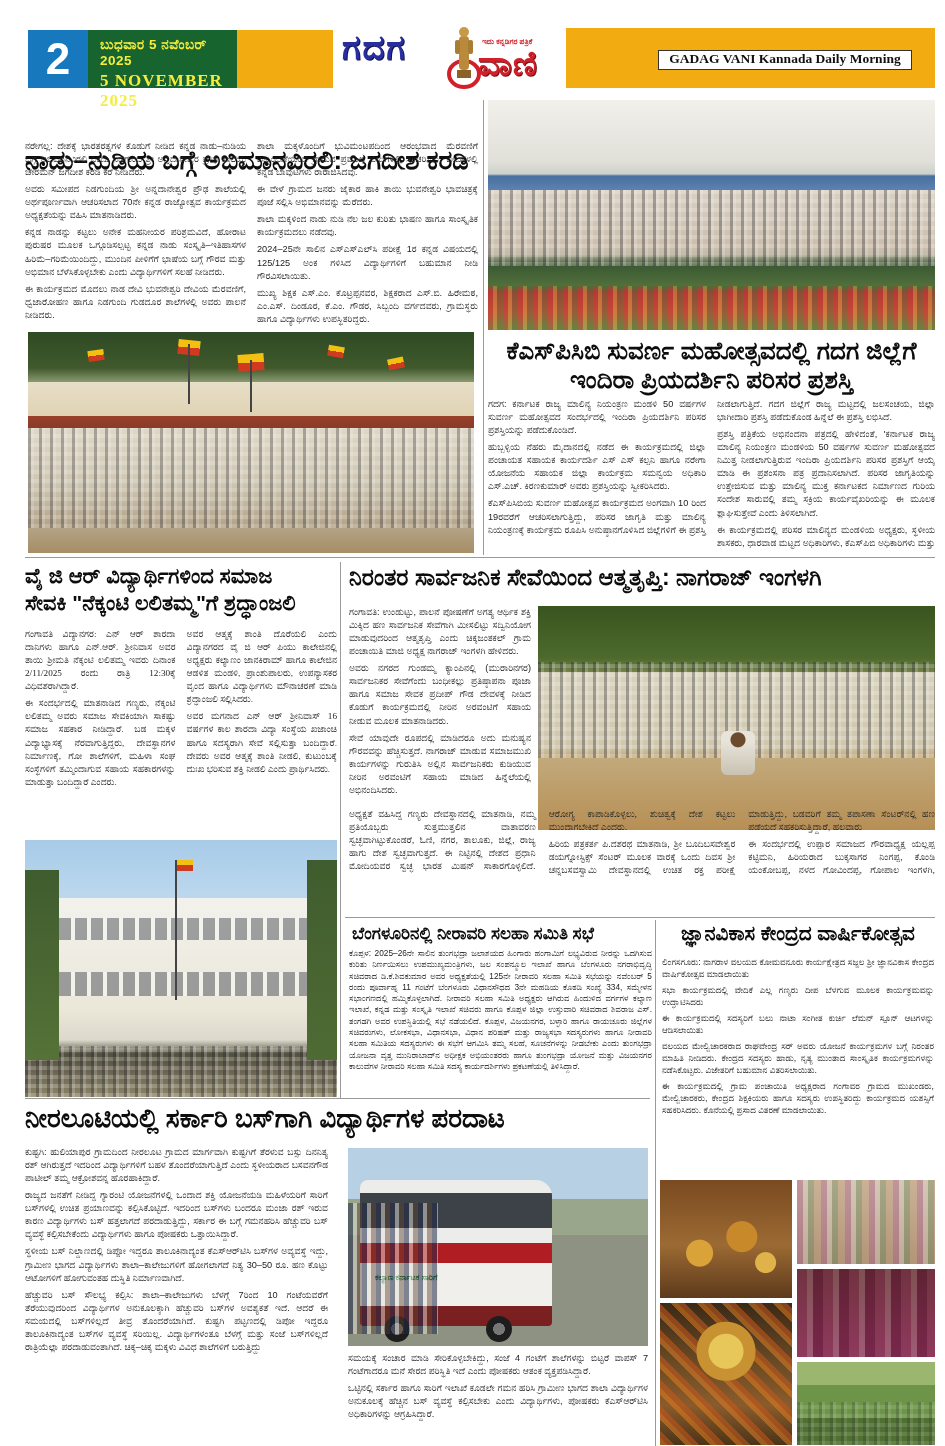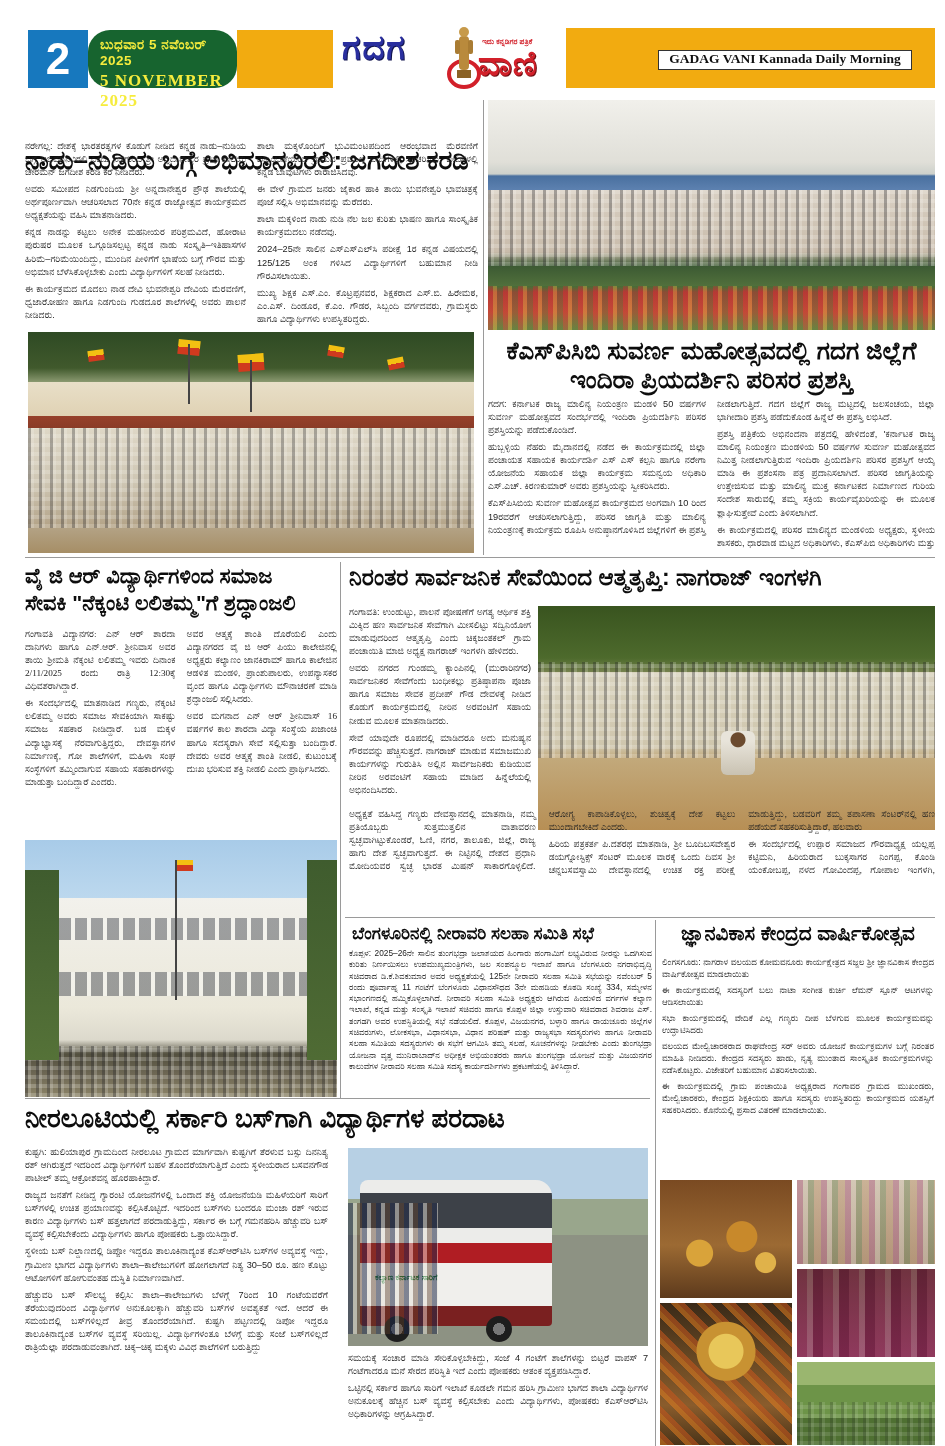--- a/index.html
+++ b/index.html
@@ -42,21 +42,21 @@
 </style>
 </head>
 <body>
 
 <div class="page">
 
   <div class="abs" style="left:0;top:0;width:945px;height:96px;">
     <div class="abs pagebox" style="left:28px;top:30px;width:60px;height:58px;">
       <span>2</span>
     </div>
-    <div class="abs datebox" style="left:88px;top:30px;width:149px;height:58px;border-radius:22px;">
+    <div class="abs datebox" style="left:88px;top:30px;width:149px;height:58px;">
       <div class="kn">ಬುಧವಾರ 5 ನವೆಂಬರ್ 2025</div>
       <div class="en">5 NOVEMBER 2025</div>
     </div>
     <div class="abs goldbox" style="left:237px;top:30px;width:96px;height:58px;"></div>
 
     <div class="abs logo-blue" style="left:342px;top:28px;">ಗದಗ</div>
 
     <svg class="abs" style="left:447px;top:22px;" width="34" height="68" viewBox="0 0 34 68">
       <ellipse cx="17" cy="52" rx="15" ry="13" fill="none" stroke="#d2202a" stroke-width="4"></ellipse>
       <rect x="12" y="14" width="10" height="34" rx="4" fill="#b98a3c"></rect>
@@ -162,22 +162,22 @@
   </div>
 
   <div class="abs hl" style="left:352px;top:924px;width:300px;font-size:17px;">ಬೆಂಗಳೂರಿನಲ್ಲಿ ನೀರಾವರಿ ಸಲಹಾ ಸಮಿತಿ ಸಭೆ</div>
   <div class="abs bodytxt small" style="left:349px;top:948px;width:303px;height:148px;">
     <p>ಕೊಪ್ಪಳ: 2025–26ನೇ ಸಾಲಿನ ತುಂಗಭದ್ರಾ ಜಲಾಶಯದ ಹಿಂಗಾರು ಹಂಗಾಮಿಗೆ ಲಭ್ಯವಿರುವ ನೀರನ್ನು ಒದಗಿಸುವ ಕುರಿತು ನಿರ್ಣಯಿಸಲು ಉಪಮುಖ್ಯಮಂತ್ರಿಗಳು, ಜಲ ಸಂಪನ್ಮೂಲ ಇಲಾಖೆ ಹಾಗೂ ಬೆಂಗಳೂರು ನಗರಾಭಿವೃದ್ಧಿ ಸಚಿವರಾದ ಡಿ.ಕೆ.ಶಿವಕುಮಾರ ಅವರ ಅಧ್ಯಕ್ಷತೆಯಲ್ಲಿ 125ನೇ ನೀರಾವರಿ ಸಲಹಾ ಸಮಿತಿ ಸಭೆಯನ್ನು ನವೆಂಬರ್ 5 ರಂದು ಪೂರ್ವಾಹ್ನ 11 ಗಂಟೆಗೆ ಬೆಂಗಳೂರು ವಿಧಾನಸೌಧದ 3ನೇ ಮಹಡಿಯ ಕೊಠಡಿ ಸಂಖ್ಯೆ 334, ಸಮ್ಮೇಳನ ಸಭಾಂಗಣದಲ್ಲಿ ಹಮ್ಮಿಕೊಳ್ಳಲಾಗಿದೆ. ನೀರಾವರಿ ಸಲಹಾ ಸಮಿತಿ ಅಧ್ಯಕ್ಷರು ಆಗಿರುವ ಹಿಂದುಳಿದ ವರ್ಗಗಳ ಕಲ್ಯಾಣ ಇಲಾಖೆ, ಕನ್ನಡ ಮತ್ತು ಸಂಸ್ಕೃತಿ ಇಲಾಖೆ ಸಚಿವರು ಹಾಗೂ ಕೊಪ್ಪಳ ಜಿಲ್ಲಾ ಉಸ್ತುವಾರಿ ಸಚಿವರಾದ ಶಿವರಾಜ ಎಸ್. ತಂಗಡಗಿ ಅವರ ಉಪಸ್ಥಿತಿಯಲ್ಲಿ ಸಭೆ ನಡೆಯಲಿದೆ. ಕೊಪ್ಪಳ, ವಿಜಯನಗರ, ಬಳ್ಳಾರಿ ಹಾಗೂ ರಾಯಚೂರು ಜಿಲ್ಲೆಗಳ ಸಚಿವರುಗಳು, ಲೋಕಸಭಾ, ವಿಧಾನಸಭಾ, ವಿಧಾನ ಪರಿಷತ್ ಮತ್ತು ರಾಜ್ಯಸಭಾ ಸದಸ್ಯರುಗಳು ಹಾಗೂ ನೀರಾವರಿ ಸಲಹಾ ಸಮಿತಿಯ ಸದಸ್ಯರುಗಳು ಈ ಸಭೆಗೆ ಆಗಮಿಸಿ ತಮ್ಮ ಸಲಹೆ, ಸೂಚನೆಗಳನ್ನು ನೀಡಬೇಕು ಎಂದು ತುಂಗಭದ್ರಾ ಯೋಜನಾ ವೃತ್ತ ಮುನಿರಾಬಾದ್‌ನ ಅಧೀಕ್ಷಕ ಅಭಿಯಂತರರು ಹಾಗೂ ತುಂಗಭದ್ರಾ ಯೋಜನೆ ಮತ್ತು ವಿಜಯನಗರ ಕಾಲುವೆಗಳ ನೀರಾವರಿ ಸಲಹಾ ಸಮಿತಿ ಸದಸ್ಯ ಕಾರ್ಯದರ್ಶಿಗಳು ಪ್ರಕಟಣೆಯಲ್ಲಿ ತಿಳಿಸಿದ್ದಾರೆ.</p>
   </div>
 
   <div class="abs hl" style="left:662px;top:922px;width:272px;font-size:20px;text-align:center;">ಜ್ಞಾನವಿಕಾಸ ಕೇಂದ್ರದ ವಾರ್ಷಿಕೋತ್ಸವ</div>
   <div class="abs bodytxt mid" style="left:662px;top:956px;width:272px;height:220px;">
     <p>ಲಿಂಗಸಗೂರು: ನಾಗರಾಳ ವಲಯದ ಕೋಮವನೂರು ಕಾರ್ಯಕ್ಷೇತ್ರದ ಸಜ್ಜಲ ಶ್ರೀ ಜ್ಞಾನವಿಕಾಸ ಕೇಂದ್ರದ ವಾರ್ಷಿಕೋತ್ಸವ ಮಾಡಲಾಯಿತು</p>
+    <p>ಸಭಾ ಕಾರ್ಯಕ್ರಮದಲ್ಲಿ ವೇದಿಕೆ ಎಲ್ಲ ಗಣ್ಯರು ದೀಪ ಬೆಳಗುವ ಮೂಲಕ ಕಾರ್ಯಕ್ರಮವನ್ನು ಉದ್ಘಾಟಿಸಿದರು</p>
     <p>ಈ ಕಾರ್ಯಕ್ರಮದಲ್ಲಿ ಸದಸ್ಯರಿಗೆ ಬಲು ನಾಟಾ ಸಂಗೀತ ಕುರ್ಚಿ ಲೆಮನ್ ಸ್ಪೂನ್ ಆಟಗಳನ್ನು ಆಡಿಸಲಾಯಿತು</p>
-    <p>ಸಭಾ ಕಾರ್ಯಕ್ರಮದಲ್ಲಿ ವೇದಿಕೆ ಎಲ್ಲ ಗಣ್ಯರು ದೀಪ ಬೆಳಗುವ ಮೂಲಕ ಕಾರ್ಯಕ್ರಮವನ್ನು ಉದ್ಘಾಟಿಸಿದರು</p>
     <p>ವಲಯದ ಮೇಲ್ವಿಚಾರಕರಾದ ರಾಘವೇಂದ್ರ ಸರ್ ಅವರು ಯೋಜನೆ ಕಾರ್ಯಕ್ರಮಗಳ ಬಗ್ಗೆ ನಿರಂತರ ಮಾಹಿತಿ ನೀಡಿದರು. ಕೇಂದ್ರದ ಸದಸ್ಯರು ಹಾಡು, ನೃತ್ಯ ಮುಂತಾದ ಸಾಂಸ್ಕೃತಿಕ ಕಾರ್ಯಕ್ರಮಗಳನ್ನು ನಡೆಸಿಕೊಟ್ಟರು. ವಿಜೇತರಿಗೆ ಬಹುಮಾನ ವಿತರಿಸಲಾಯಿತು.</p>
     <p>ಈ ಕಾರ್ಯಕ್ರಮದಲ್ಲಿ ಗ್ರಾಮ ಪಂಚಾಯಿತಿ ಅಧ್ಯಕ್ಷರಾದ ಗಂಗಾವರ ಗ್ರಾಮದ ಮುಖಂಡರು, ಮೇಲ್ವಿಚಾರಕರು, ಕೇಂದ್ರದ ಶಿಕ್ಷಕಿಯರು ಹಾಗೂ ಸದಸ್ಯರು ಉಪಸ್ಥಿತರಿದ್ದು ಕಾರ್ಯಕ್ರಮದ ಯಶಸ್ಸಿಗೆ ಸಹಕರಿಸಿದರು. ಕೊನೆಯಲ್ಲಿ ಪ್ರಸಾದ ವಿತರಣೆ ಮಾಡಲಾಯಿತು.</p>
   </div>
 
   <div class="photo" style="left:660px;top:1180px;width:132px;height:118px;
               background:radial-gradient(circle at 30% 62%,#d9a33a 0 13px,transparent 14px),radial-gradient(circle at 62% 48%,#c8892b 0 15px,transparent 16px),radial-gradient(circle at 80% 70%,#e0b24a 0 10px,transparent 11px),linear-gradient(180deg,#7a4a22 0,#9c6a33 55%,#5d3a1c 100%);"></div>
   <div class="photo" style="left:797px;top:1180px;width:138px;height:84px;
               background:linear-gradient(180deg,#cbbfae,#a08a76);">
     <div class="speck" style="top:0;height:84px;opacity:.9;
          background:repeating-linear-gradient(90deg,rgba(183,106,138,.55) 0 6px,rgba(224,211,192,.5) 6px 11px,rgba(122,141,90,.5) 11px 17px,rgba(202,162,122,.5) 17px 24px);"></div>

